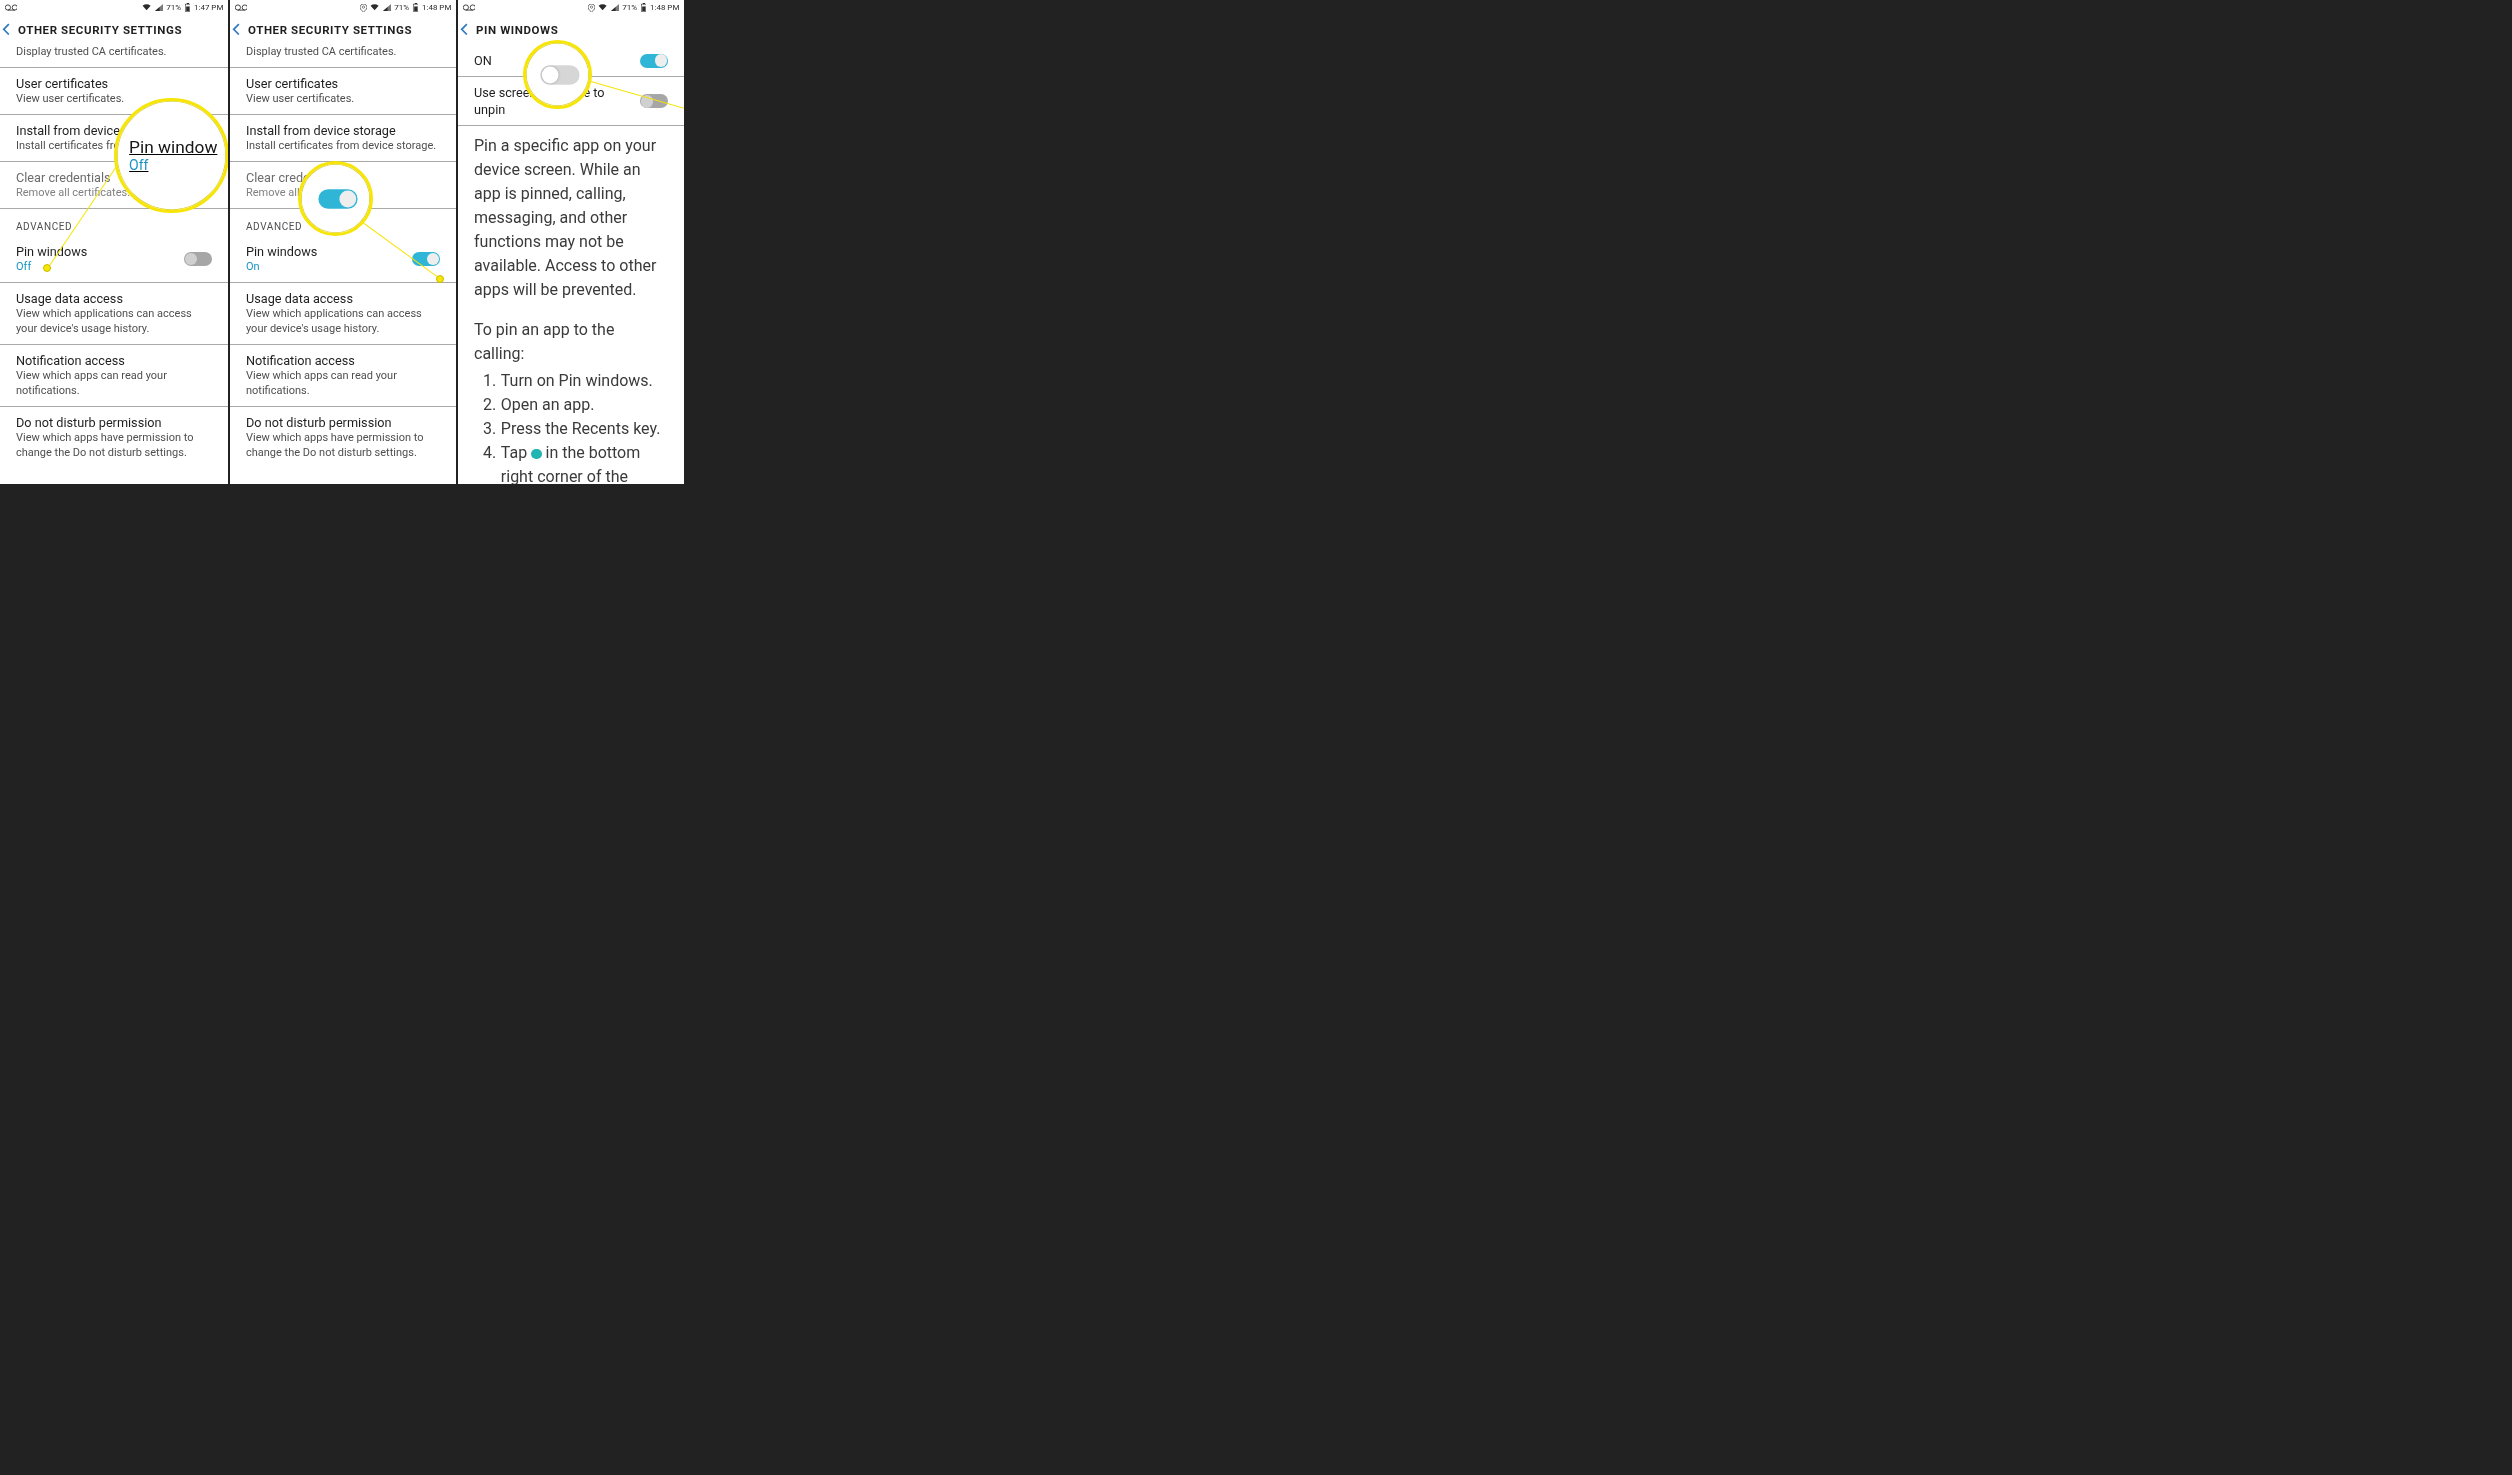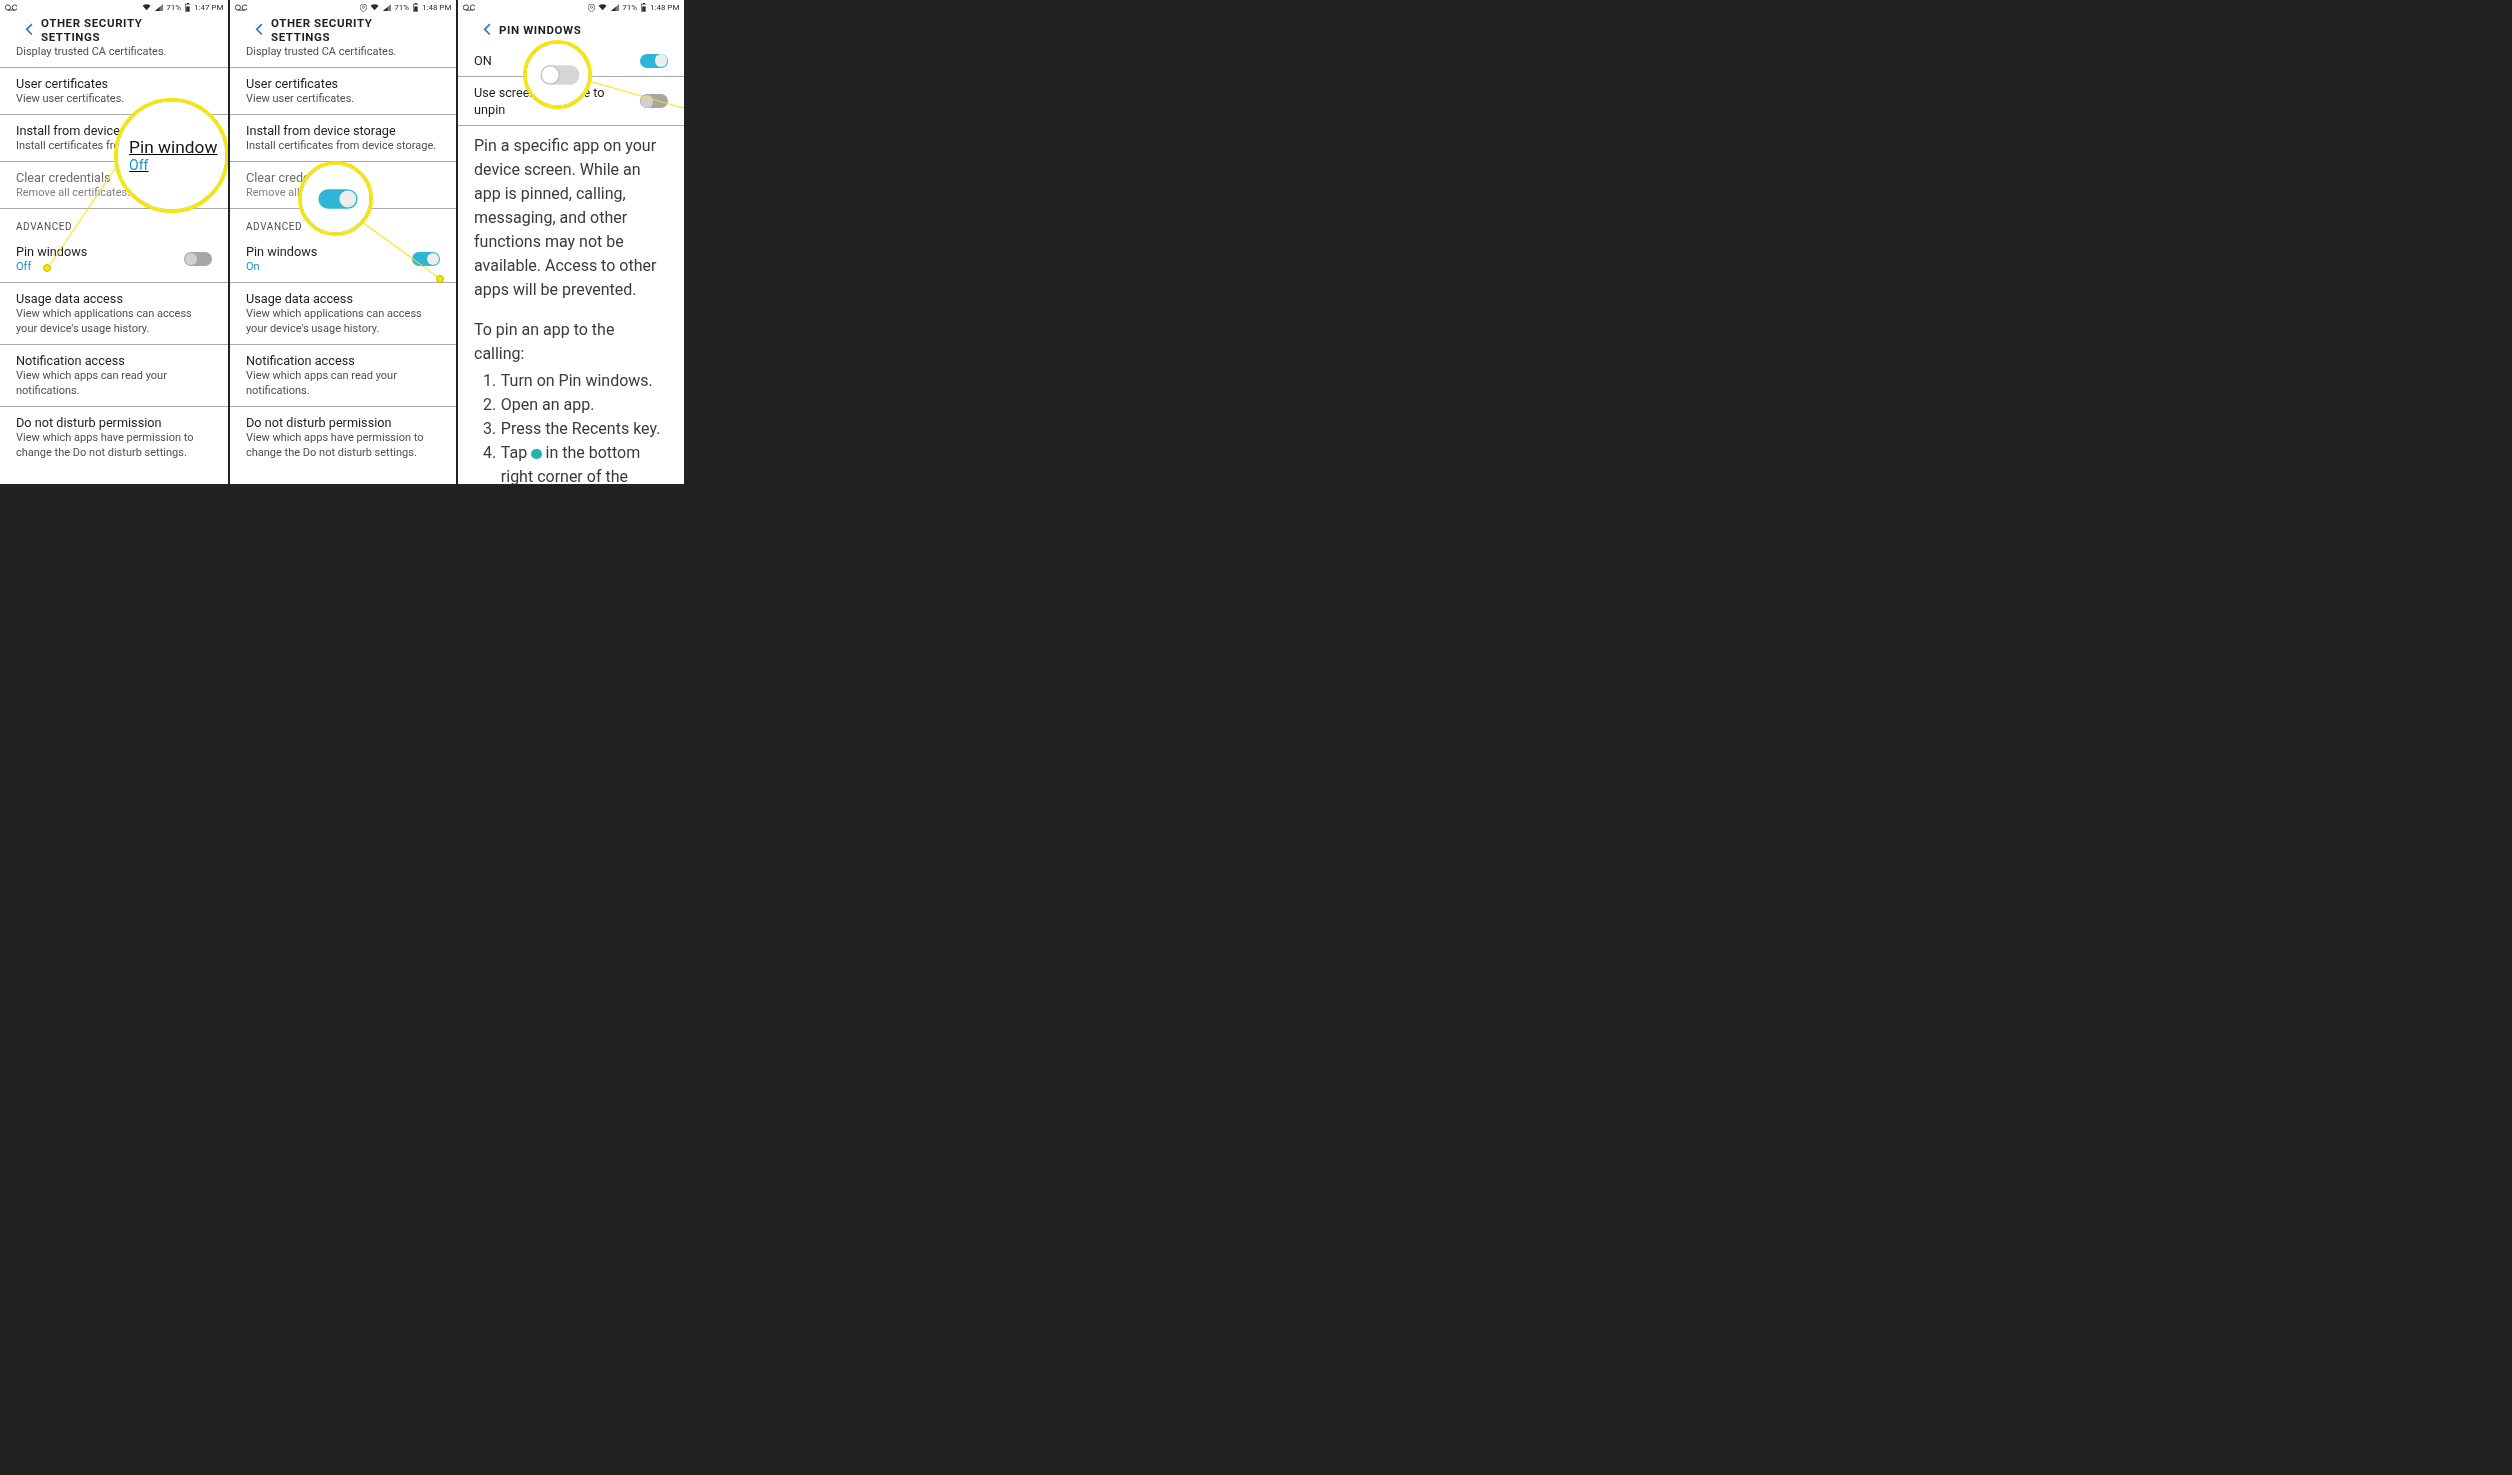--- a/index.html
+++ b/index.html
@@ -28,21 +28,21 @@
     font-size: 8px;
     color: #2b2b2b;
   }
   .statusbar .sb-left  { flex: 0 0 auto; display: flex; align-items: center; gap: 4.6px;}
   .statusbar .sb-right { margin-left: auto; display: flex; align-items: center; gap: 3.5px;}
   .statusbar svg { display:block; }
   .hdr {
     height: 30px;
     display: flex;
     align-items: center;
-    padding: 0 25px;
+    padding: 0 2px;
     gap: 8px;
   }
   .hdr .back-chev { color:#2f7bc4; }
   .hdr-title {
     font-weight: 700;
     letter-spacing: 0.6px;
     font-size: 11.5px;
     color: #1f1f1f;
   }
   .body { padding: 0 0 7px 0; }

